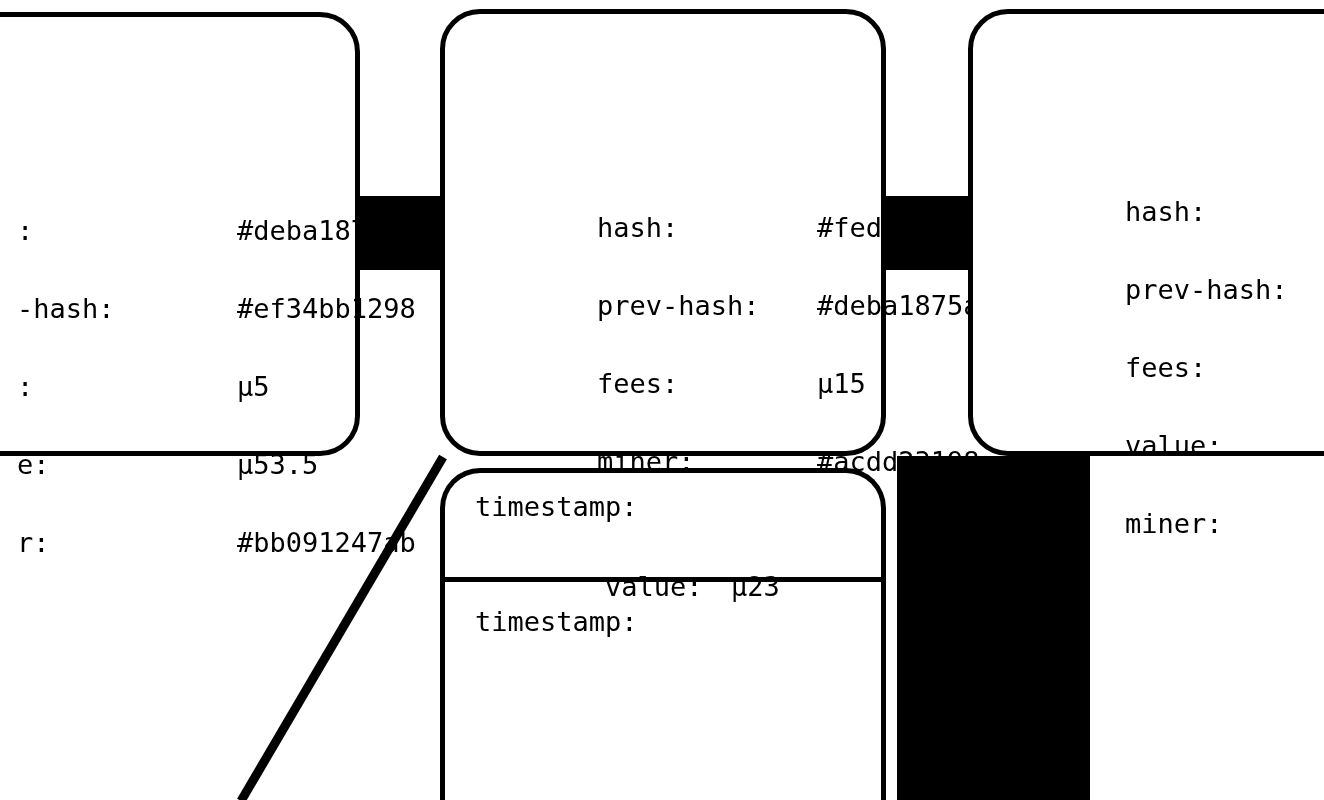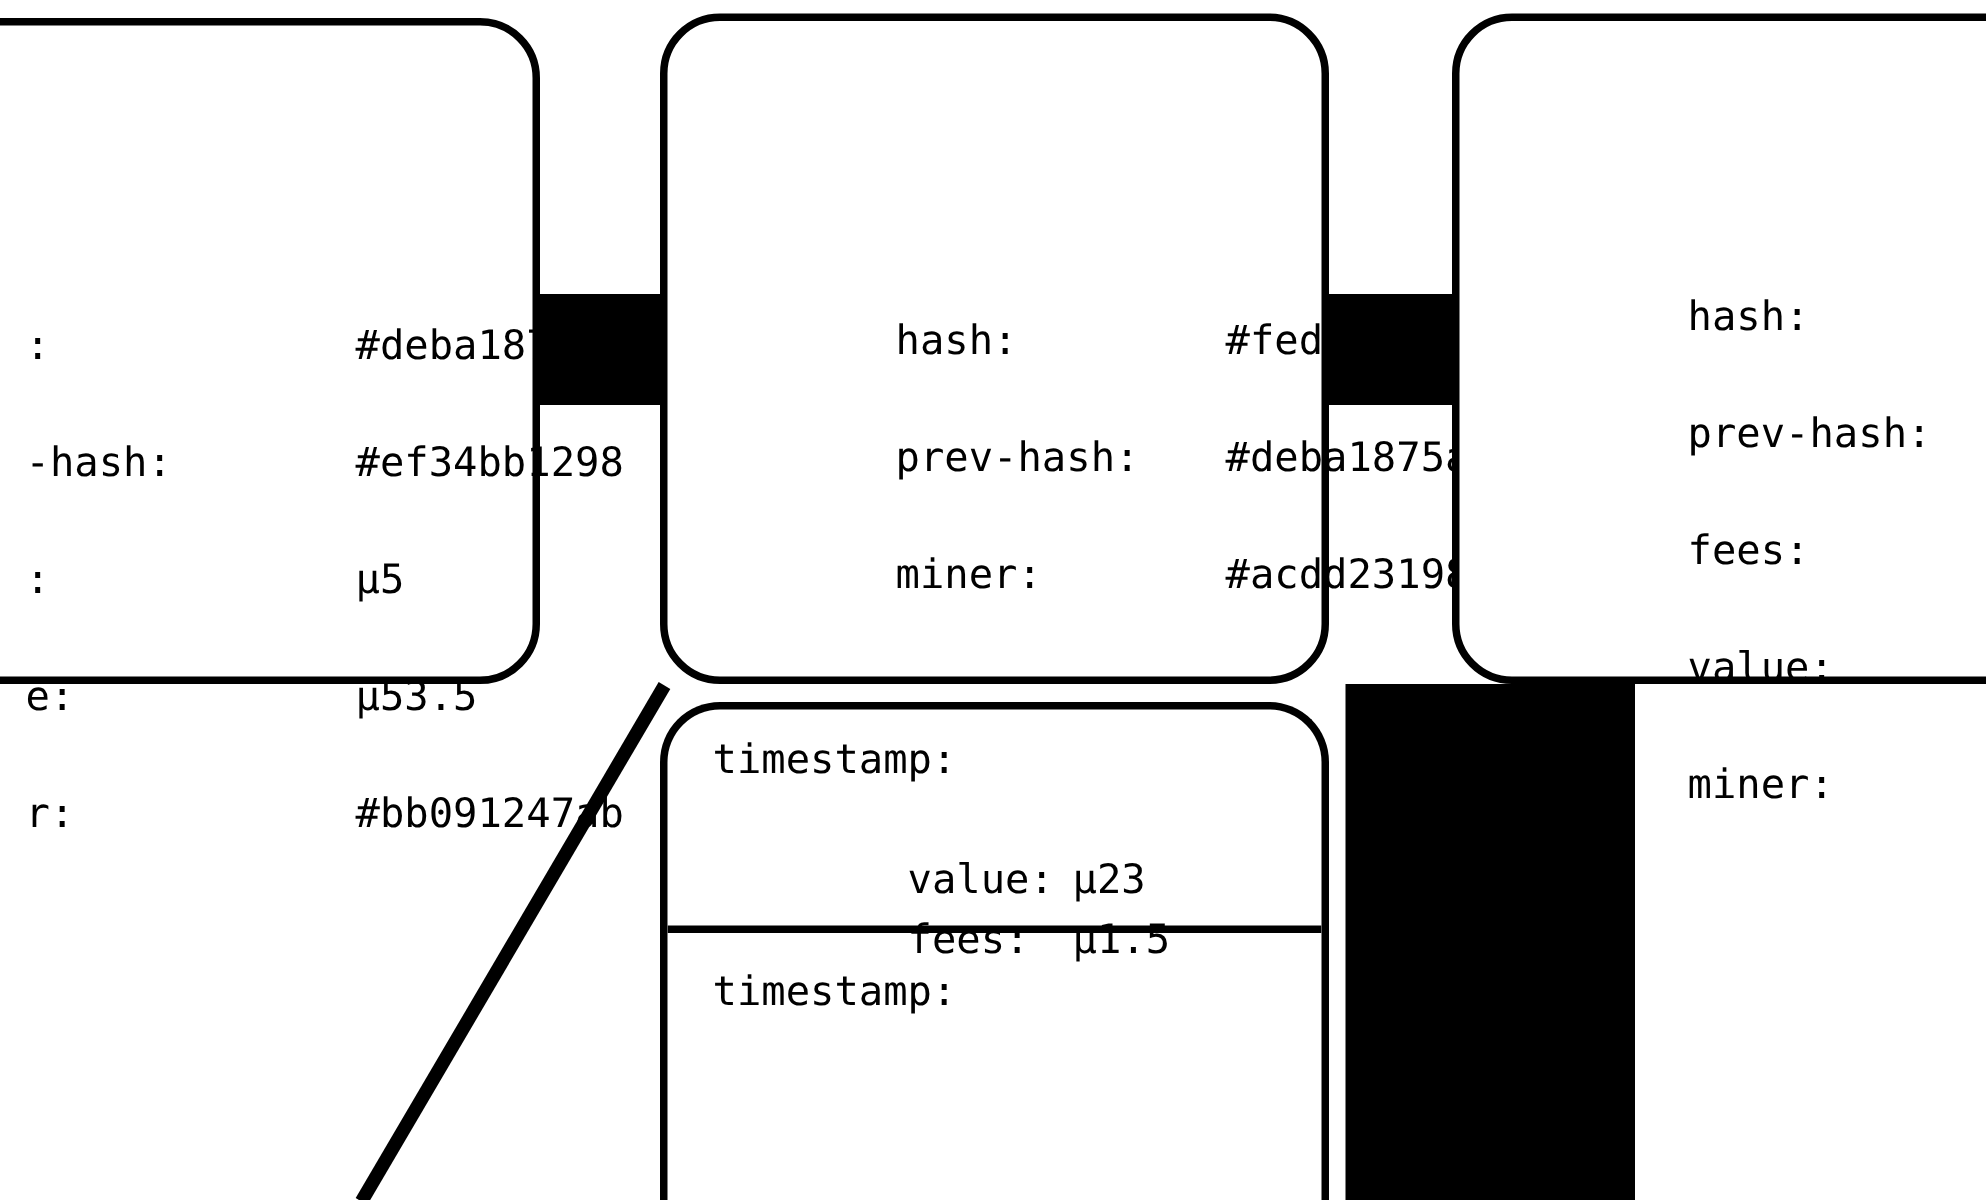--- a/index.html
+++ b/index.html
@@ -121,20 +121,21 @@
     white-space: pre;
   }
   .tx-line .k {
     display: inline-block;
     width: 110px;
     white-space: pre;
   }
   .tx-line .v {
     display: inline-block;
     white-space: pre;
+    margin-left: 16px;
   }
 </style>
 </head>
 <body>
 
 <div id="stage">
 
   <div class="connector c1"></div>
   <div class="connector c2"></div>
 
@@ -164,20 +165,23 @@
     </div>
   </div>
 
   <div class="block-card mid">
     <div class="rows">
       <span class="row">
         <span class="k">hash:</span><span class="v">#feda1276ca</span>
       </span>
       <span class="row">
         <span class="k">prev-hash:</span><span class="v">#deba1875ac</span>
+      </span>
+      <span class="row">
+        <span class="k">fees:</span><span class="v">µ15</span>
       </span>
       <span class="row">
         <span class="k">miner:</span><span class="v">#acdd23198e</span>
       </span>
     </div>
   </div>
 
   <div class="block-card right">
     <div class="rows">
       <span class="row">
@@ -198,23 +202,20 @@
     </div>
   </div>
 
   <div class="tx-card">
 
     <div class="tx-entry">
       <span class="tx-line">timestamp:</span>
       <span class="tx-line">
         <span class="k">value:</span><span class="v">µ23</span>
       </span>
-      <span class="tx-line">
-        <span class="k">fees:</span><span class="v">µ1.5</span>
-      </span>
     </div>
 
     <div class="tx-divider"></div>
 
     <div class="tx-entry second">
       <span class="tx-line">timestamp:</span>
       <span class="tx-line">
         
       </span>
     </div>

